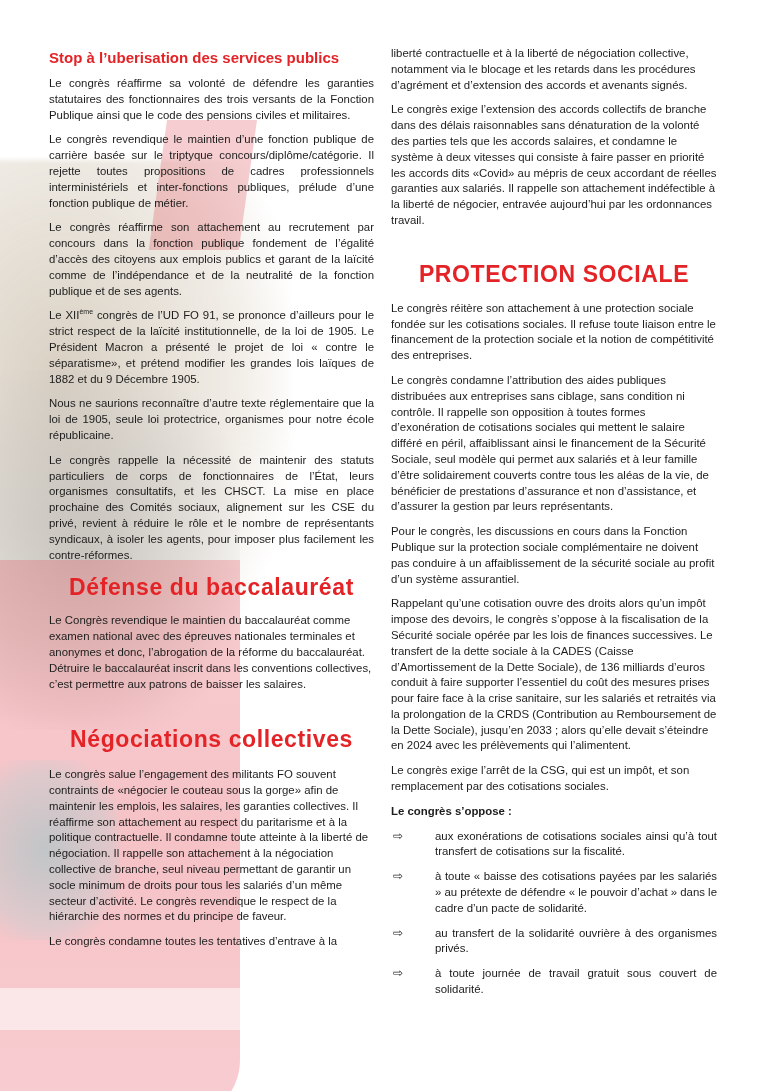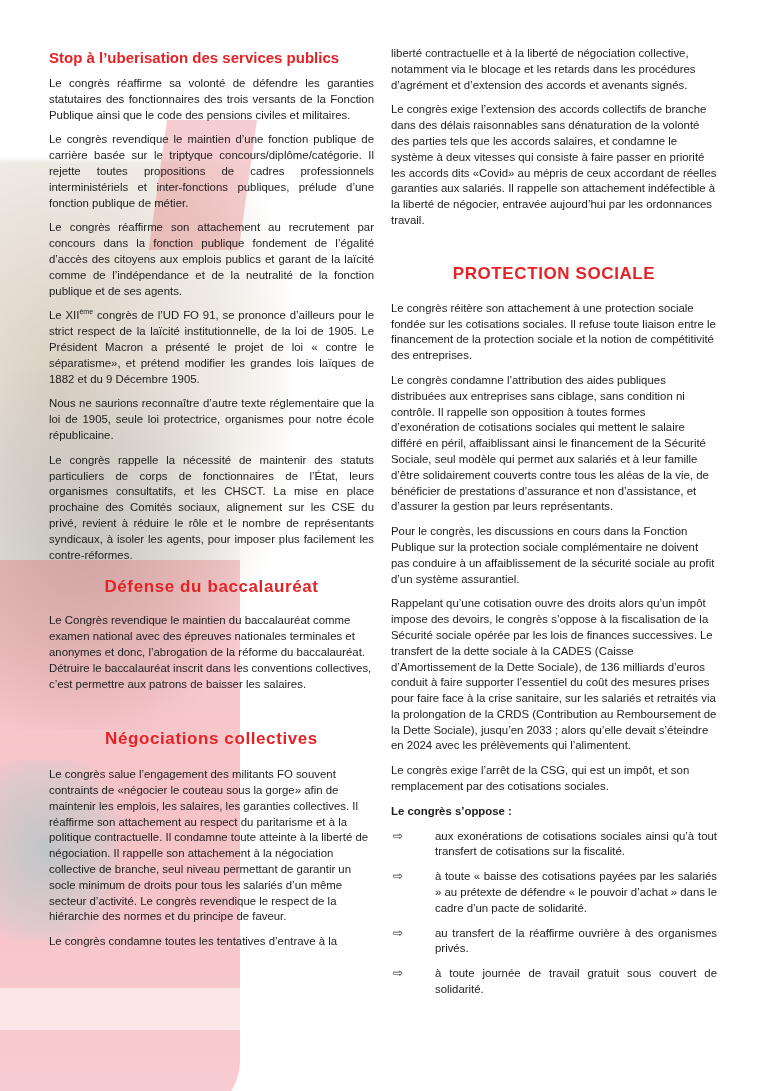--- a/index.html
+++ b/index.html
@@ -41,21 +41,21 @@
 
   .page { position: absolute; inset: 0; z-index: 1; }
   .col-left { position: absolute; left: 49px; top: 48px; width: 325px; }
   .col-right { position: absolute; left: 391px; top: 46px; width: 326px; }
 
   .heading-small {
     color: #e42327; font-weight: bold; font-size: 15px; 
     letter-spacing: 0; margin-bottom: 8px; line-height: 20px;
   }
   .heading-big {
-    color: #e42327; font-weight: bold; font-size: 17px; text-align: center;
+    color: #e42327; font-weight: bold; font-size: 23px; text-align: center;
     letter-spacing: 0.6px; line-height: 30px;
   }
   .para {
     font-size: 11.4px; line-height: 15.8px; margin-bottom: 9px; color: #1c1c1c;
   }
   .justify { text-align: justify; }
   .bold { font-weight: bold; }
   sup { font-size: 7px; vertical-align: super; line-height: 0; }
 
   .bullets { list-style: none; }
@@ -118,21 +118,21 @@
         <li class="bullet">
           <span class="bullet-arrow">⇨</span>
           <span class="bullet-text">aux exonérations de cotisations sociales ainsi qu’à tout transfert de cotisations sur la fiscalité.</span>
         </li>
         <li class="bullet">
           <span class="bullet-arrow">⇨</span>
           <span class="bullet-text">à toute « baisse des cotisations payées par les salariés » au prétexte de défendre « le pouvoir d’achat » dans le cadre d’un pacte de solidarité.</span>
         </li>
         <li class="bullet">
           <span class="bullet-arrow">⇨</span>
-          <span class="bullet-text">au transfert de la réaffirme ouvrière à des organismes privés.</span>
+          <span class="bullet-text">au transfert de la solidarité ouvrière à des organismes privés.</span>
         </li>
         <li class="bullet">
           <span class="bullet-arrow">⇨</span>
           <span class="bullet-text">à toute journée de travail gratuit sous couvert de solidarité.</span>
         </li>
       </ul>
     </section>
   </div>
 </div>
 

